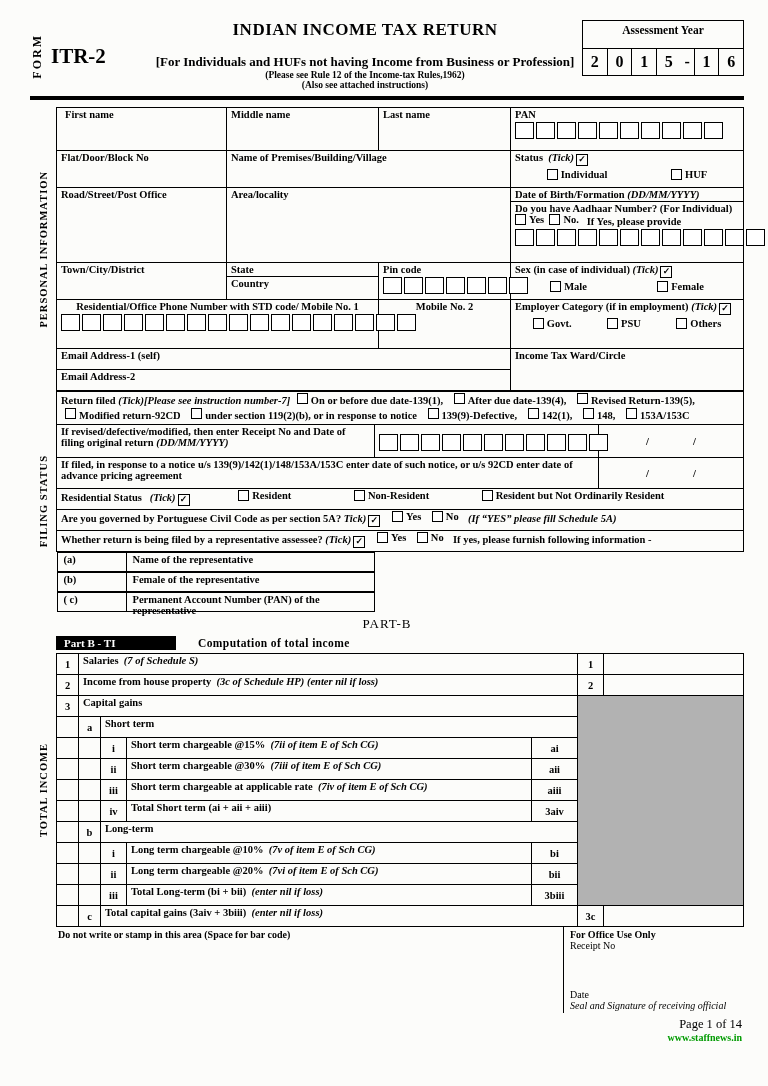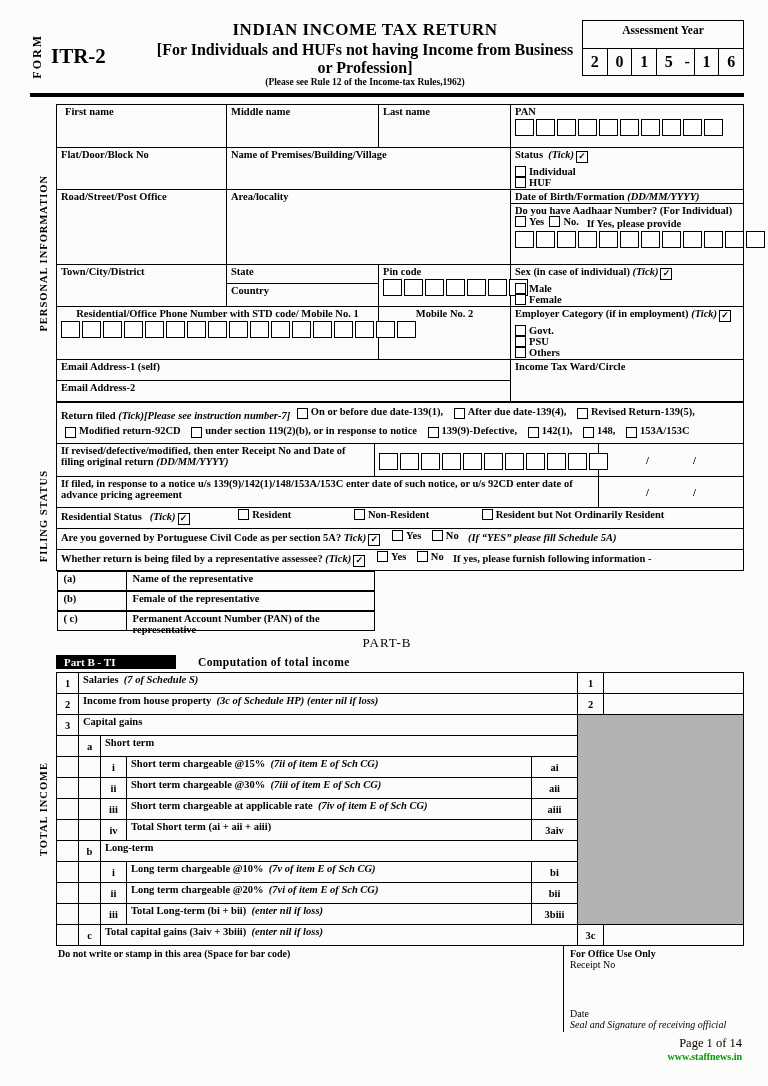--- a/index.html
+++ b/index.html
@@ -7,21 +7,21 @@
         padding:20px 24px 4px 30px;font-family:"Liberation Serif",serif;color:#000;
         position:relative;overflow:hidden;}
   .b{font-weight:bold;} .it{font-style:italic;} .bi{font-weight:bold;font-style:italic;}
   
   .header{display:flex;align-items:flex-start;}
   .form-id{display:flex;align-items:center;width:118px;flex:none;padding-top:14px;}
   .form-vert{writing-mode:vertical-rl;transform:rotate(180deg);font-weight:bold;font-size:12px;letter-spacing:2px;}
   .form-num{font-weight:bold;font-size:21px;margin-left:6px;}
   .title-block{flex:1;text-align:center;padding:0 6px;}
   .title{font-weight:bold;font-size:17px;letter-spacing:.5px;}
-  .subtitle{font-weight:bold;font-size:16px;margin-top:1px;}
+  .subtitle{font-weight:bold;font-size:13px;margin-top:14px;}
   .note{font-weight:bold;font-size:9.5px;}
   .ay-box{width:160px;flex:none;border:1px solid #000;}
   .ay-label{text-align:center;font-weight:bold;font-size:11.5px;padding:3px 0 12px;}
   .ay-digits{display:flex;border-top:1px solid #000;height:26px;}
   .ay-d{flex:1;border-left:1px solid #000;text-align:center;font-weight:bold;font-size:16px;line-height:26px;}
   .ay-d.first{border-left:none;}
   .ay-d.dash{border-left:none;flex:.55;}
   .thick-rule{height:4px;background:#000;margin:6px 0 7px;}
   
   .tagrow{display:flex;align-items:center;margin:4px 0 3px 26px;}
@@ -37,23 +37,23 @@
   td.c{text-align:center;vertical-align:middle;}
   td.nvb{vertical-align:middle;}
   .h40{height:40px;padding-left:8px;} .h34{height:34px;} .h20{height:20px;} .h58{height:58px;}
   .h24{height:24px;} .h46{height:46px;} .h18{height:18px;} .h30{height:30px;} .h28{height:28px;}
   
   .cb{display:inline-block;width:9px;height:9px;border:1.3px solid #000;margin-right:3px;vertical-align:-1px;flex:none;background:#fff;}
   .tickbox{display:inline-block;width:10px;height:10px;border:1.3px solid #000;font-size:9px;line-height:9px;
            text-align:center;vertical-align:-1px;font-weight:bold;margin-left:2px;}
   .boxrow{display:flex;gap:2px;margin-top:2px;}
   .cbox{width:17px;height:15px;border:1px solid #000;flex:none;background:#fff;display:inline-block;}
-  .optrow{display:flex;justify-content:space-around;margin-top:3px;flex-direction:column;}
+  .optrow{display:flex;justify-content:space-around;margin-top:3px;}
   .opt{display:inline-flex;align-items:center;white-space:nowrap;font-weight:bold;}
-  .inopt{display:inline-flex;align-items:flex-end;white-space:nowrap;font-weight:bold;margin:0 4px;}
+  .inopt{display:inline-flex;align-items:flex-start;white-space:nowrap;font-weight:bold;margin:0 4px;}
   .center{text-align:center;}
   .rf-line{line-height:15px;}
   .dsep{font-weight:bold;margin:0 22px;}
   .repflex{display:flex;padding:0!important;}
   .repnum{width:56px;border-right:1px solid #000;padding:1px 6px;flex:none;}
   .replabel{flex:1;padding:1px 6px;}
   .gray{background:#b2b2b2;}
   .partb-head{text-align:center;font-size:13px;letter-spacing:1px;margin:4px 0 2px;}
   
   .footer{display:flex;margin-left:26px;width:688px;min-height:86px;}
@@ -70,20 +70,21 @@
 
   <div class="header">
     <div class="form-id">
       <span class="form-vert">FORM</span>
       <span class="form-num">ITR-2</span>
     </div>
     <div class="title-block">
       <div class="title">INDIAN INCOME TAX RETURN</div>
       <div class="subtitle">[For Individuals and  HUFs not having Income from Business or Profession]</div>
       <div class="note">(Please see Rule 12 of the Income-tax Rules,1962)</div>
+      <div class="note">(Also see attached instructions)</div>
     </div>
     <div class="ay-box">
       <div class="ay-label">Assessment Year</div>
       <div class="ay-digits">
         <span class="ay-d first">2</span>
         <span class="ay-d">0</span>
         <span class="ay-d">1</span>
         <span class="ay-d">5</span>
         <span class="ay-d dash">-</span>
         <span class="ay-d">1</span>

